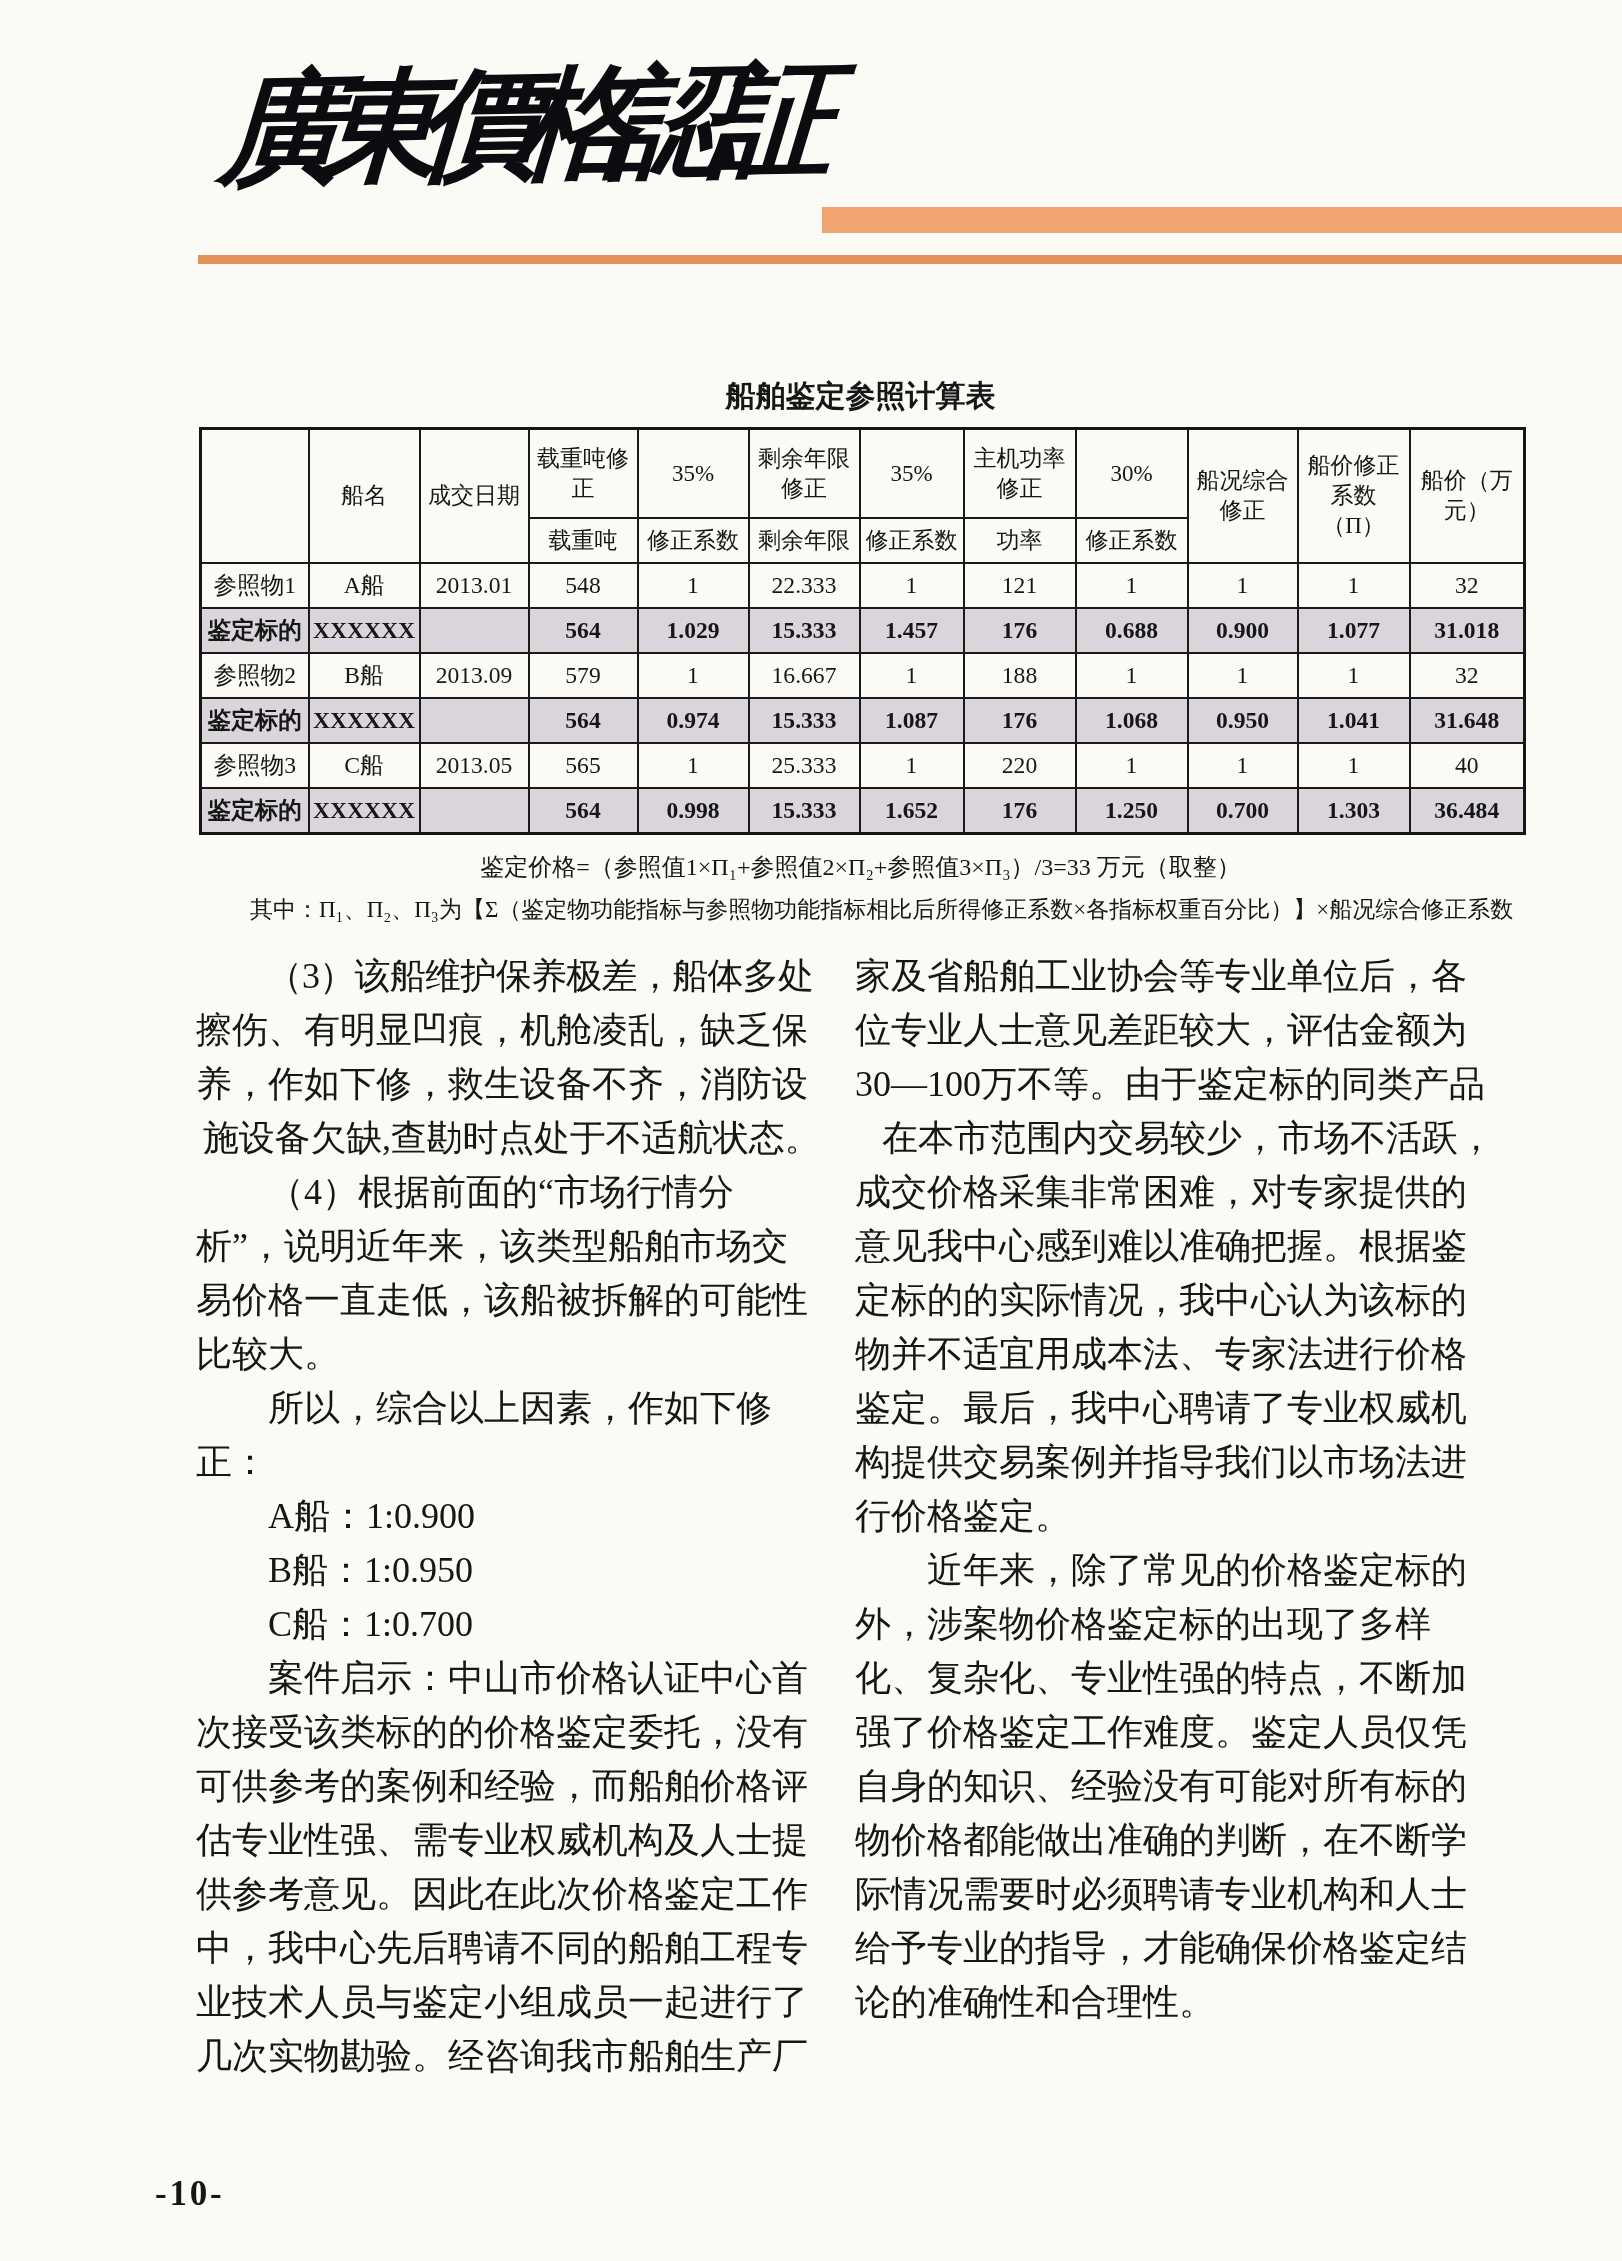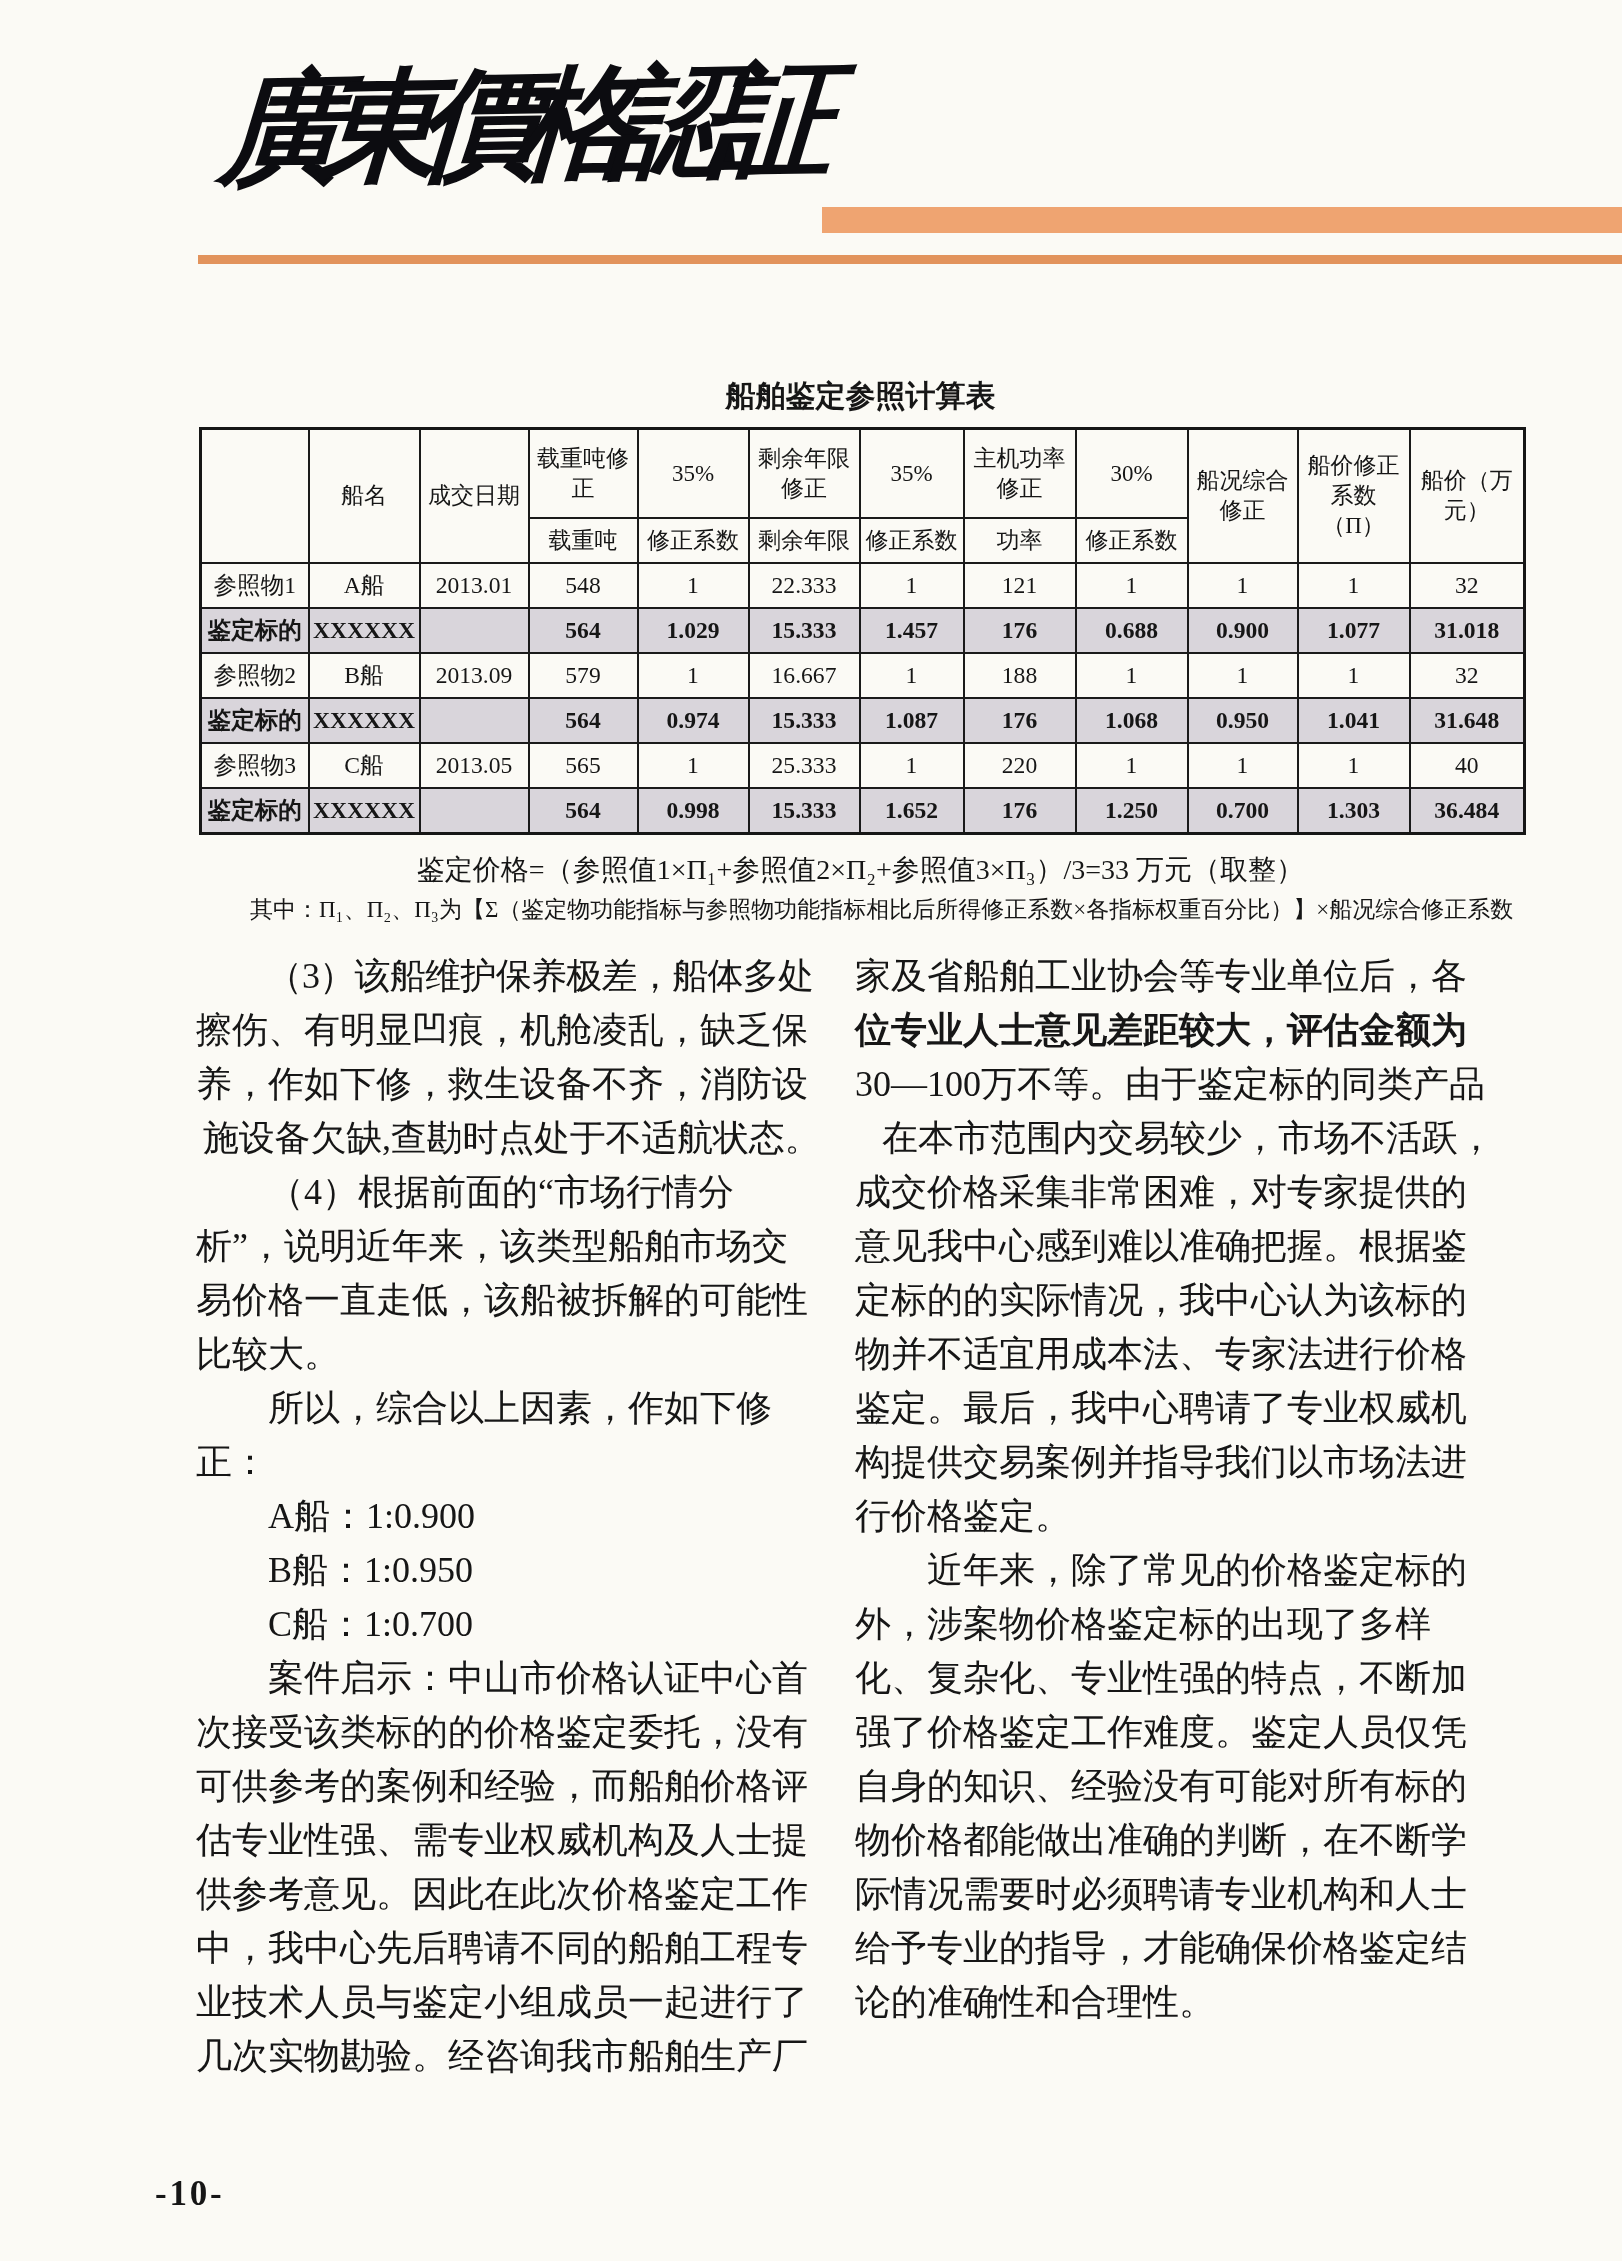--- a/index.html
+++ b/index.html
@@ -15,21 +15,21 @@
   .tblwrap{position:absolute;left:199px;top:427px;}
   table{border-collapse:collapse;table-layout:fixed;width:1323px;}
   th,td{border:2.1px solid #1a1a1a;border-top-width:2.8px;border-bottom-width:2.8px;
         text-align:center;vertical-align:middle;font-weight:normal;font-size:23px;
         line-height:1.3;padding:0 1.4px;overflow:hidden;}
   table{border:3.5px solid #161616;}
   tr.r1 th{height:87px;}
   tr.r2 th{height:43px;}
   tbody td{height:43px;font-size:23.6px;}
   tr.hl td{background:var(--hl);font-weight:bold;}
-  .note1{position:absolute;left:199px;width:1323px;top:851px;text-align:center;font-size:28px;}
+  .note1{position:absolute;left:199px;width:1323px;top:851px;text-align:center;font-size:24px;}
   .note2{position:absolute;left:250px;width:1269px;top:894px;font-size:23px;}
   .colL{position:absolute;left:196px;top:952px;width:618px;}
   .colR{position:absolute;left:855px;top:952px;width:639px;}
   .bl{height:54px;font-size:36px;white-space:nowrap;text-align:left;}
   .pageno{position:absolute;left:155px;top:2174px;font-size:35px;font-weight:bold;letter-spacing:2.8px;}
 </style>
 </head>
 <body>
 
 <div class="page" style="--accent1: #efa471; --accent2: #e2935c; --hl: #d9d5db;">
@@ -190,21 +190,21 @@
       <div class="bl" style="letter-spacing: 0px;">次接受该类标的的价格鉴定委托，没有</div>
       <div class="bl" style="letter-spacing: 0px;">可供参考的案例和经验，而船舶价格评</div>
       <div class="bl" style="letter-spacing: 0px;">估专业性强、需专业权威机构及人士提</div>
       <div class="bl" style="letter-spacing: 0px;">供参考意见。因此在此次价格鉴定工作</div>
       <div class="bl" style="letter-spacing: 0px;">中，我中心先后聘请不同的船舶工程专</div>
       <div class="bl" style="letter-spacing: 0px;">业技术人员与鉴定小组成员一起进行了</div>
       <div class="bl" style="letter-spacing: 0px;">几次实物勘验。经咨询我市船舶生产厂</div>
     </div>
   <div class="colR" id="colR">
       <div class="bl" style="letter-spacing: 0px;">家及省船舶工业协会等专业单位后，各</div>
-      <div class="bl" style="letter-spacing: 0px; font-weight: bold;">位专业人士意见差距较大，评估金额为</div>
+      <div class="bl" style="letter-spacing: 0px;">位专业人士意见差距较大，评估金额为</div>
       <div class="bl" style="letter-spacing: 0px;">30—100万不等。由于鉴定标的同类产品</div>
       <div class="bl" style="letter-spacing: 0px; text-align: right;">在本市范围内交易较少，市场不活跃，</div>
       <div class="bl" style="letter-spacing: 0px;">成交价格采集非常困难，对专家提供的</div>
       <div class="bl" style="letter-spacing: 0px;">意见我中心感到难以准确把握。根据鉴</div>
       <div class="bl" style="letter-spacing: 0px;">定标的的实际情况，我中心认为该标的</div>
       <div class="bl" style="letter-spacing: 0px;">物并不适宜用成本法、专家法进行价格</div>
       <div class="bl" style="letter-spacing: 0px;">鉴定。最后，我中心聘请了专业权威机</div>
       <div class="bl" style="letter-spacing: 0px;">构提供交易案例并指导我们以市场法进</div>
       <div class="bl" style="letter-spacing: 0px;">行价格鉴定。</div>
       <div class="bl" style="letter-spacing: 0px;">　　近年来，除了常见的价格鉴定标的</div>

